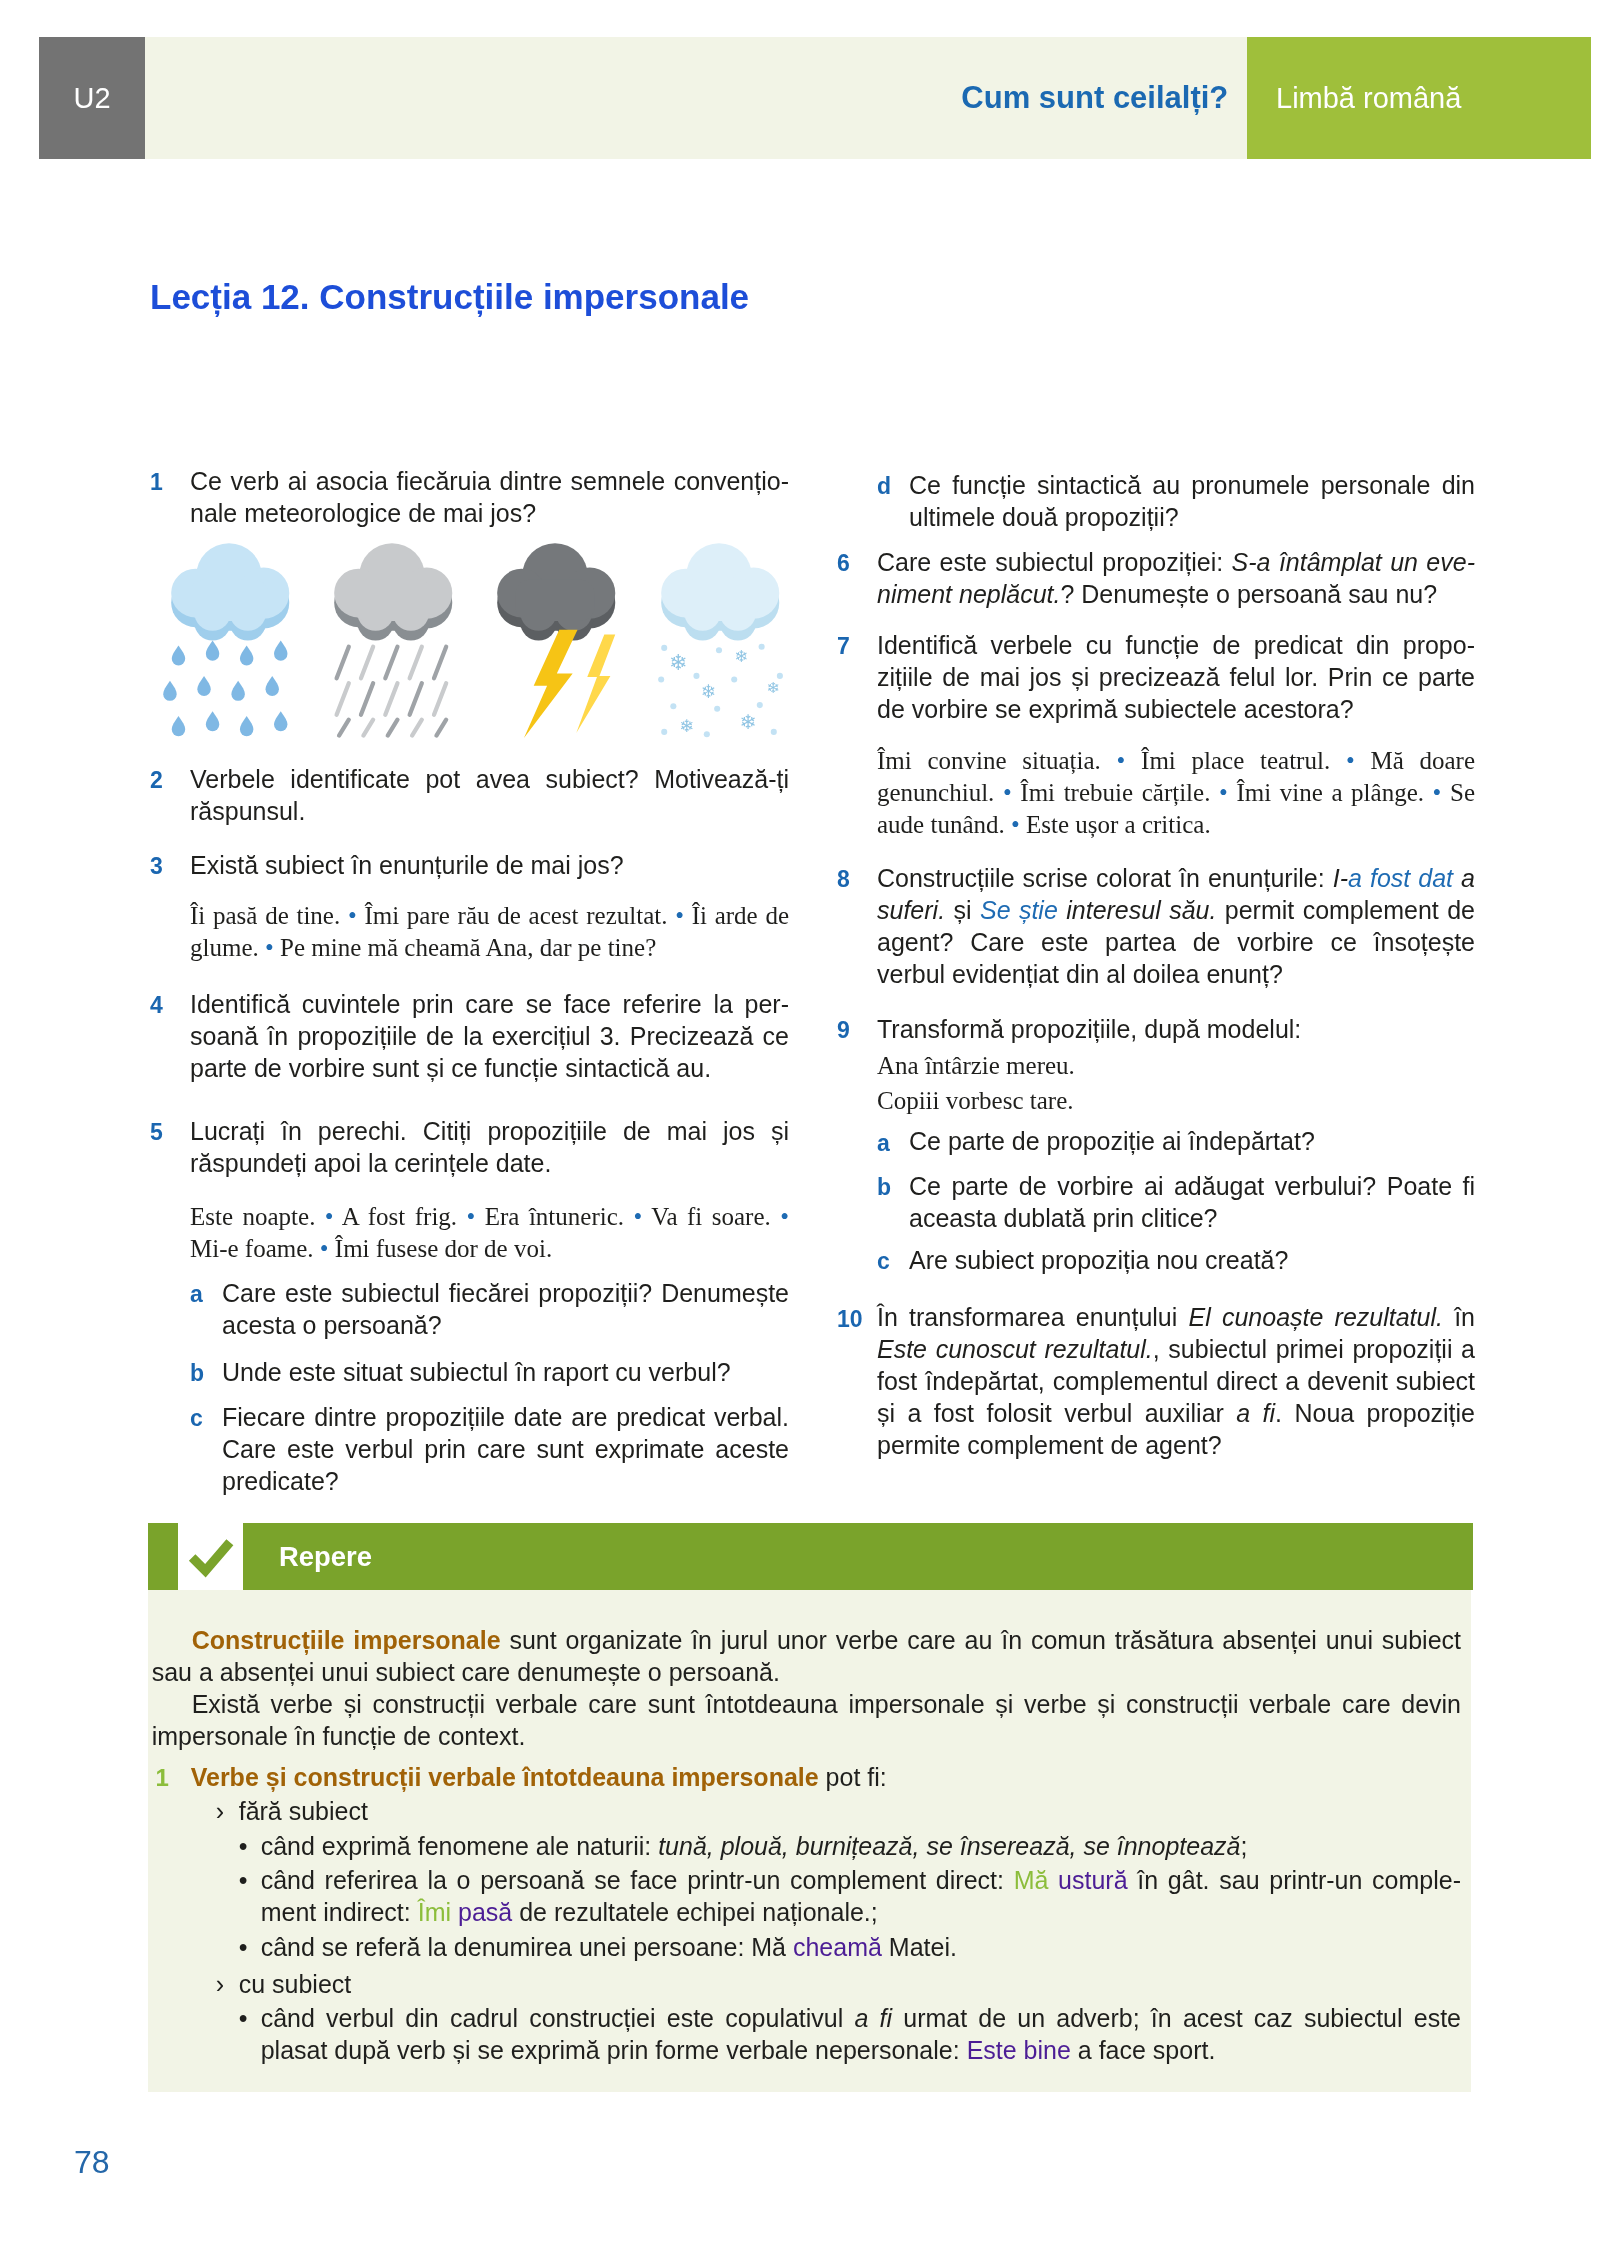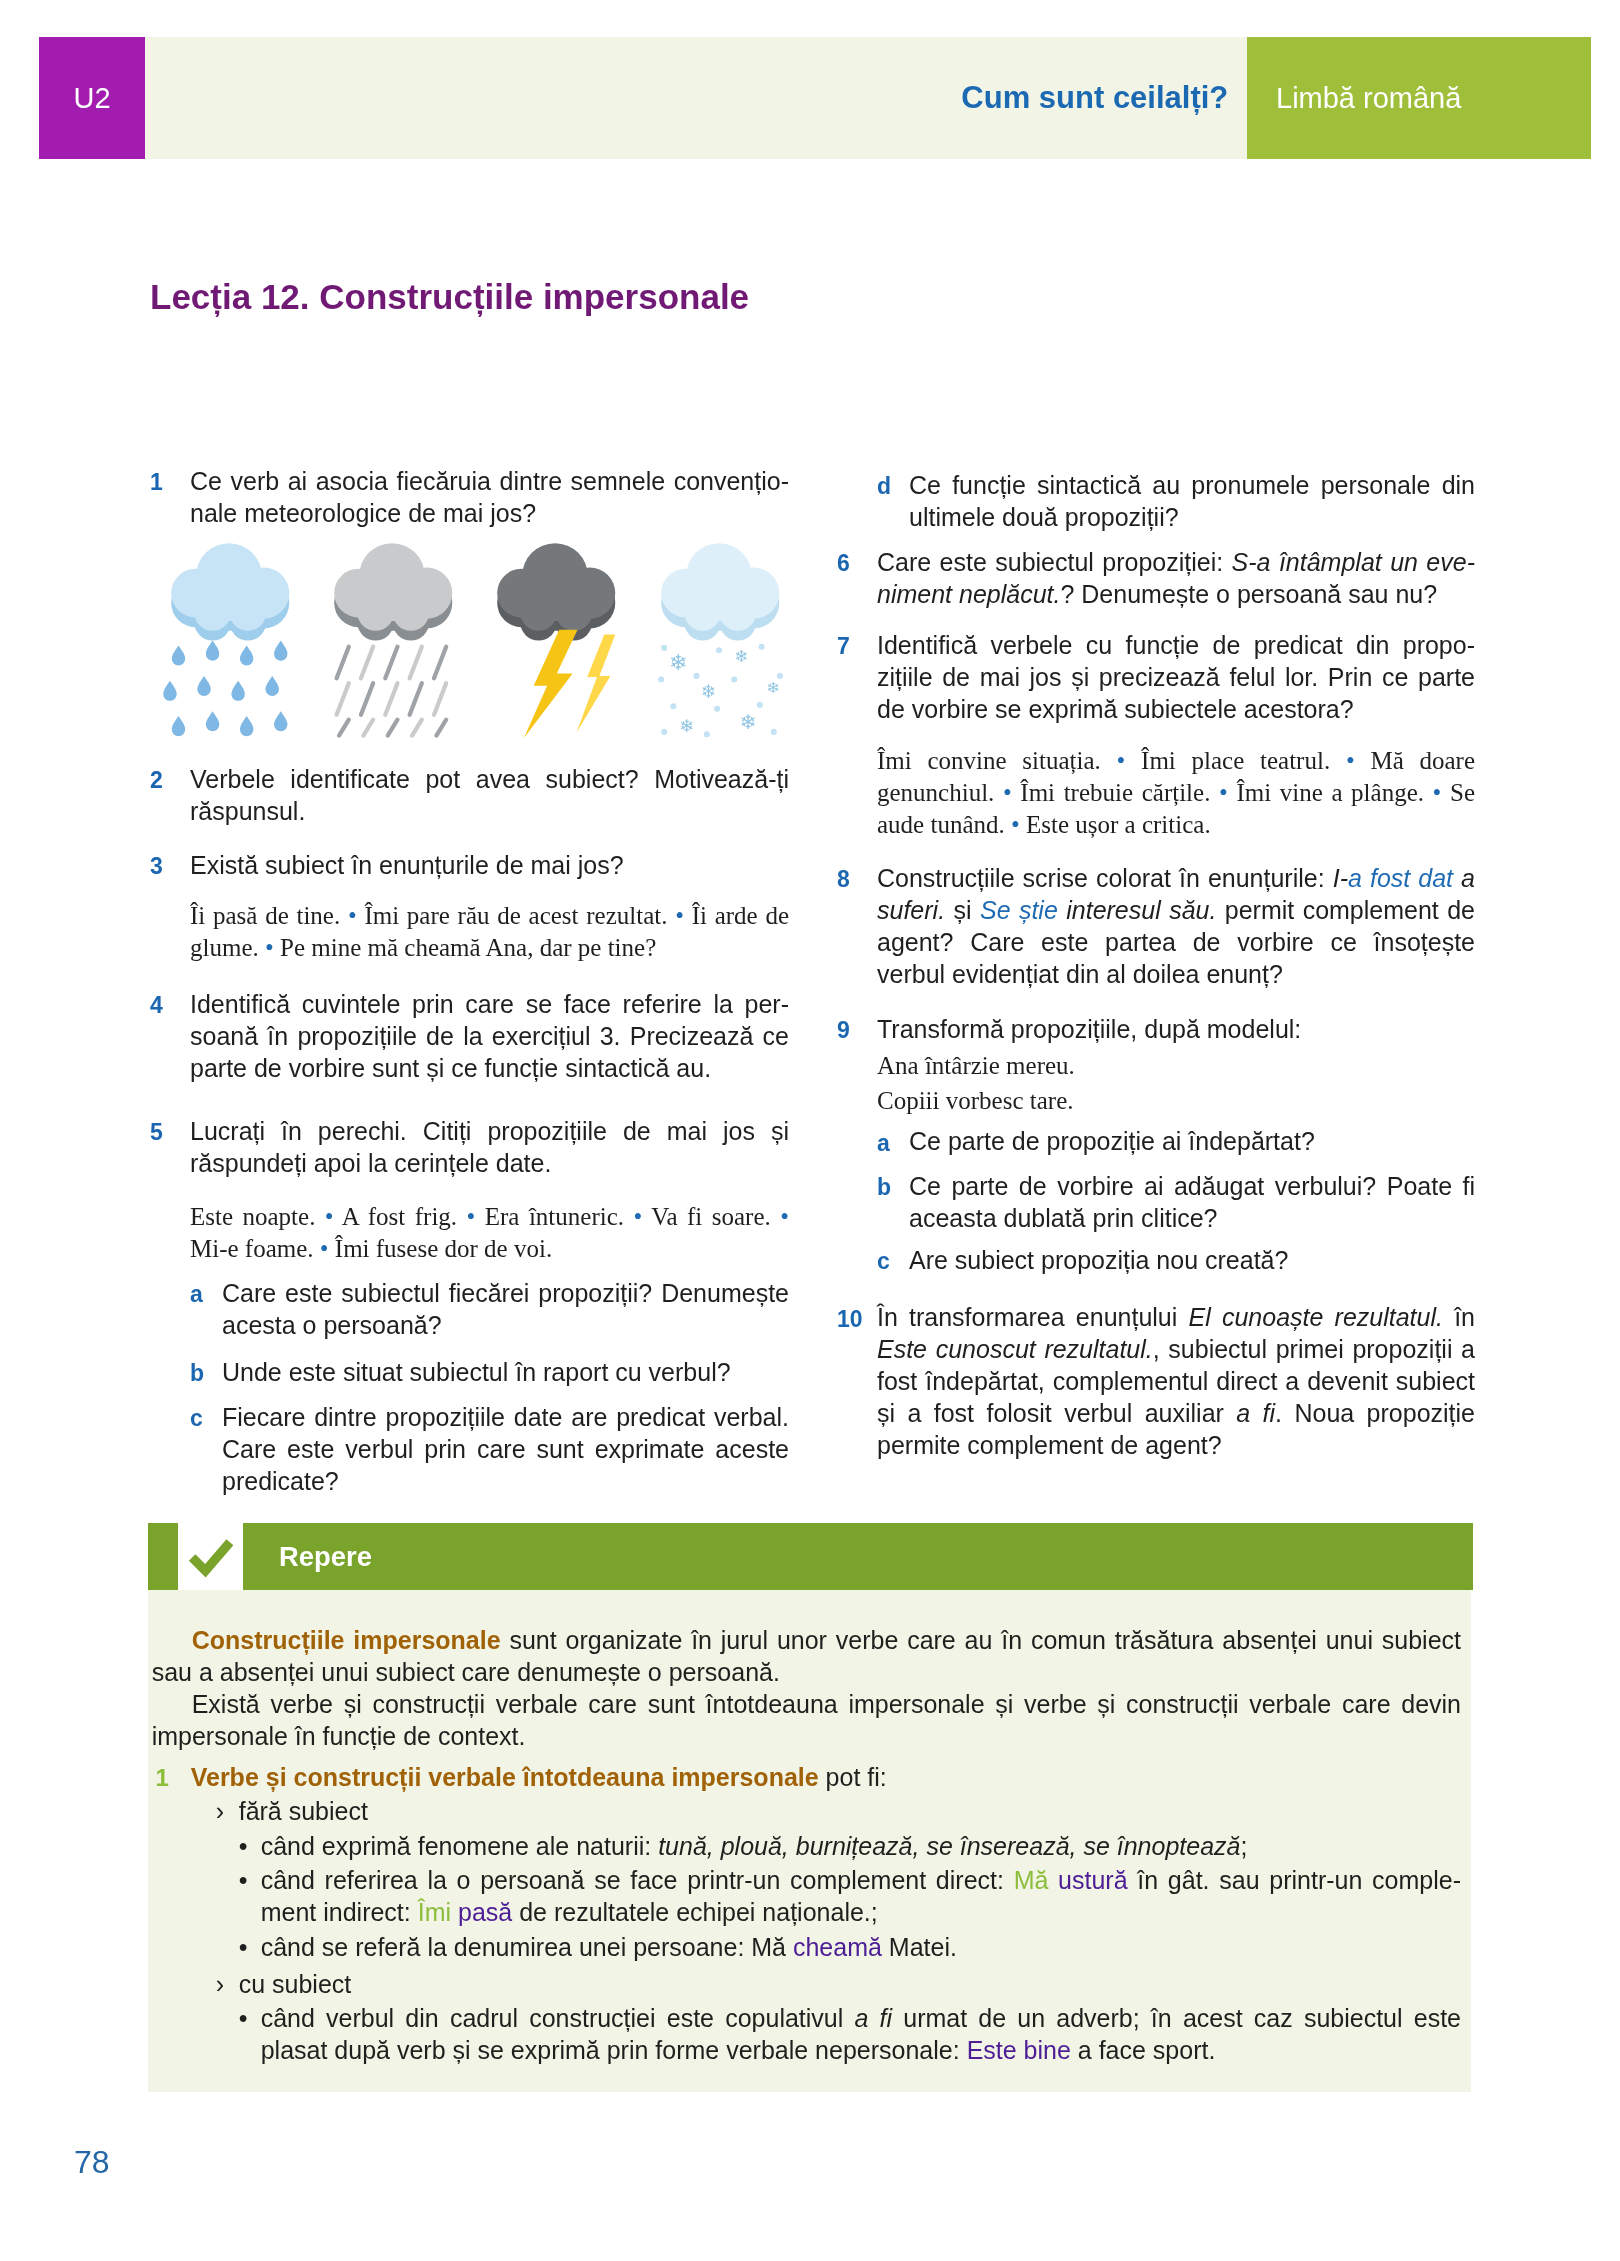--- a/index.html
+++ b/index.html
@@ -4,25 +4,25 @@
 <style>
   html,body{margin:0;padding:0;background:#ffffff;}
   #page{
     position:relative; width:1620px; height:2261px; background:#ffffff;
     font-family:"Liberation Sans","DejaVu Sans",sans-serif;
     color:#1f1f1d; font-size:25px; line-height:32px;
     overflow:hidden;
   }
   
   #header{position:absolute;left:39px;top:37px;width:1552px;height:122px;display:flex;}
-  #unit-box{width:106px;background:#a21caf;color:#ffffff;display:flex;align-items:center;justify-content:center;font-size:29px;}
+  #unit-box{width:106px;background:#737373;color:#ffffff;display:flex;align-items:center;justify-content:center;font-size:29px;}
   #header-strip{flex:1;background:#f2f4e6;display:flex;align-items:center;justify-content:flex-end;padding-right:18.7px;box-sizing:border-box;color:#1b69b2;font-weight:700;font-size:31px;}
   #subject-box{width:344px;background:#9fbf3b;color:#ffffff;display:flex;align-items:center;padding-left:29px;box-sizing:border-box;font-size:29px;}
   
-  #lesson-title{position:absolute;left:150px;top:254px;color:#701a75;font-size:35px;font-weight:700;line-height:40px;}
+  #lesson-title{position:absolute;left:150px;top:254px;color:#1d4ed8;font-size:35px;font-weight:700;line-height:40px;}
   
   .section-bar{position:absolute;left:148px;width:1325px;height:69px;display:flex;}
   .bar-accent{width:30px;height:100%;}
   .bar-icon{width:65px;height:100%;background:#ffffff;display:flex;align-items:center;justify-content:center;}
   .bar-label{flex:1;height:100%;display:flex;align-items:center;padding-left:36px;box-sizing:border-box;color:#ffffff;font-weight:700;font-size:27.4px;}
   #explorare-bar{top:368px;}
   #explorare-bar .bar-accent,#explorare-bar .bar-label{background:#1160a4;}
   #repere-bar{top:1523px;height:67px;}
   #repere-bar .bar-accent,#repere-bar .bar-label{background:#7aa32b;}
   

